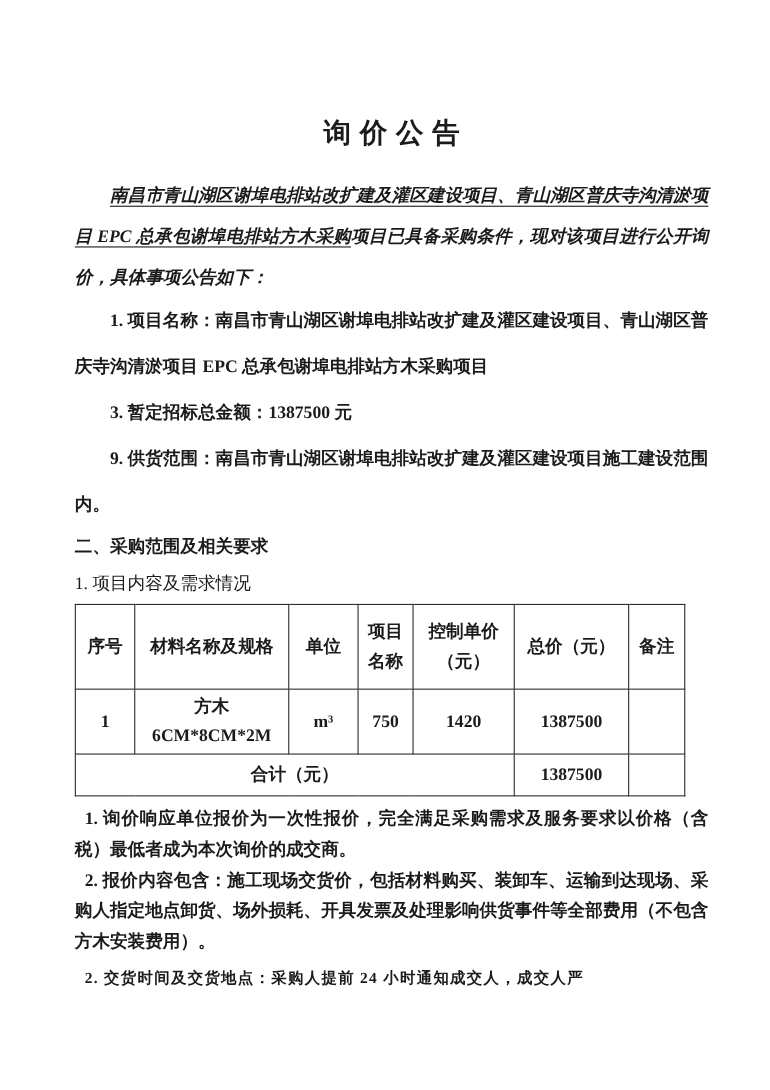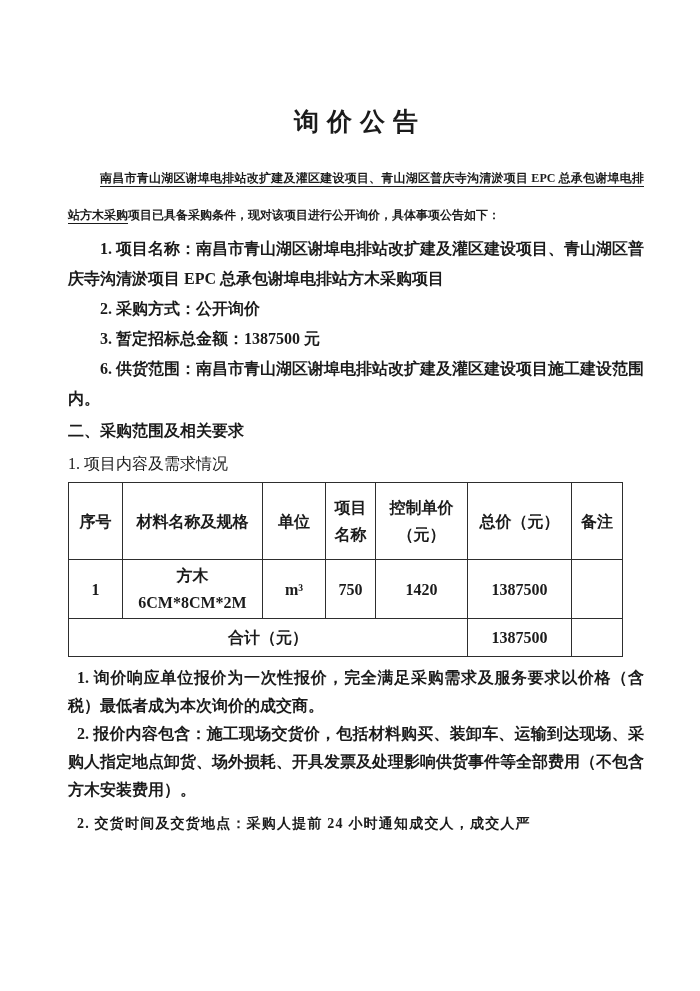--- a/index.html
+++ b/index.html
@@ -25,39 +25,40 @@
   .doc-title {
     font-size: 25px;
     line-height: 32px;
     font-weight: 700;
     text-align: center;
     letter-spacing: 8px;
     text-indent: 8px;
     margin: 0 0 22px 0;
   }
   .intro {
-    font-size: 12px;
+    font-size: 16px;
     line-height: 37px;
     text-align: justify;
     text-indent: 32px;
     margin: 0;
+    font-style: italic;
   }
   .u {
     text-decoration: underline;
     text-underline-offset: 4px;
   }
   .sec-heading {
     font-size: 16px;
     line-height: 33px;
     font-weight: 700;
     margin: 0;
   }
   .item {
     font-size: 16px;
-    line-height: 30px;
+    line-height: 42px;
     text-align: justify;
     text-indent: 32px;
     margin: 0;
   }
   .subhead {
     font-size: 16px;
     line-height: 33px;
     font-weight: 400;
     margin: 0 0 2px 0;
   }
@@ -114,23 +115,22 @@
 <body>
 
 <div class="page">
 
   <h1 class="doc-title">询价公告</h1>
 
   <p class="intro"><span class="u">南昌市青山湖区谢埠电排站改扩建及灌区建设项目、青山湖区普庆寺沟清淤项目 EPC 总承包谢埠电排站方木采购</span><span>项目已具备采购条件，现对该项目进行公开询价，具体事项公告如下：</span></p>
 
 
   <p class="item">1. 项目名称：南昌市青山湖区谢埠电排站改扩建及灌区建设项目、青山湖区普庆寺沟清淤项目 EPC 总承包谢埠电排站方木采购项目</p>
-  <p class="item">2. 采购方式：公开询价</p>
   <p class="item">3. 暂定招标总金额：1387500 元</p>
-  <p class="item">6. 供货范围：南昌市青山湖区谢埠电排站改扩建及灌区建设项目施工建设范围内。</p>
+  <p class="item">9. 供货范围：南昌市青山湖区谢埠电排站改扩建及灌区建设项目施工建设范围内。</p>
 
   <h2 class="sec-heading">二、采购范围及相关要求</h2>
 
   <p class="subhead">1. 项目内容及需求情况</p>
 
   <table class="materials">
     <colgroup>
       <col style="width:54px">
       <col style="width:140px">
       <col style="width:63px">

